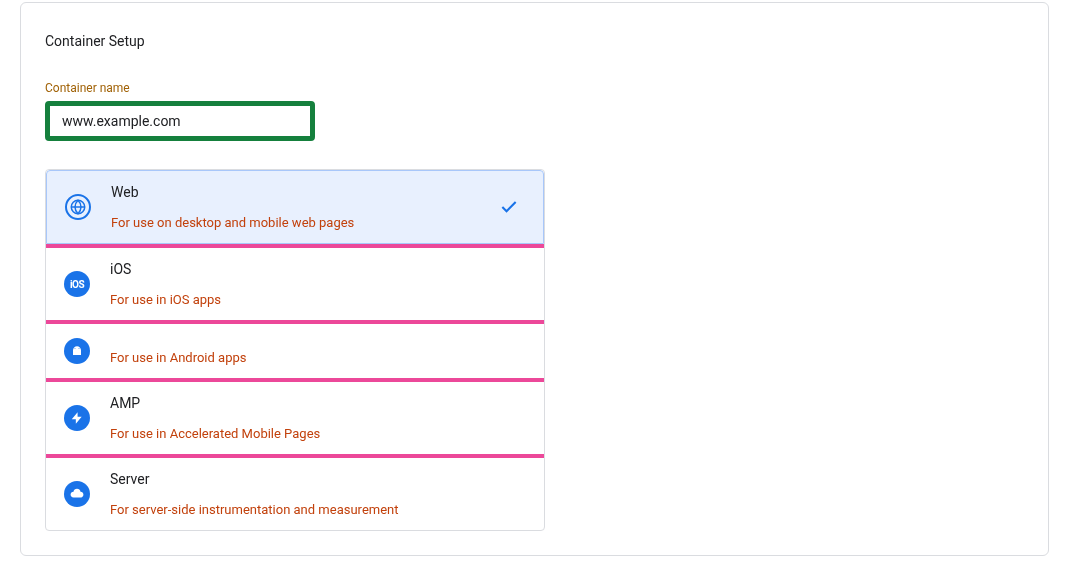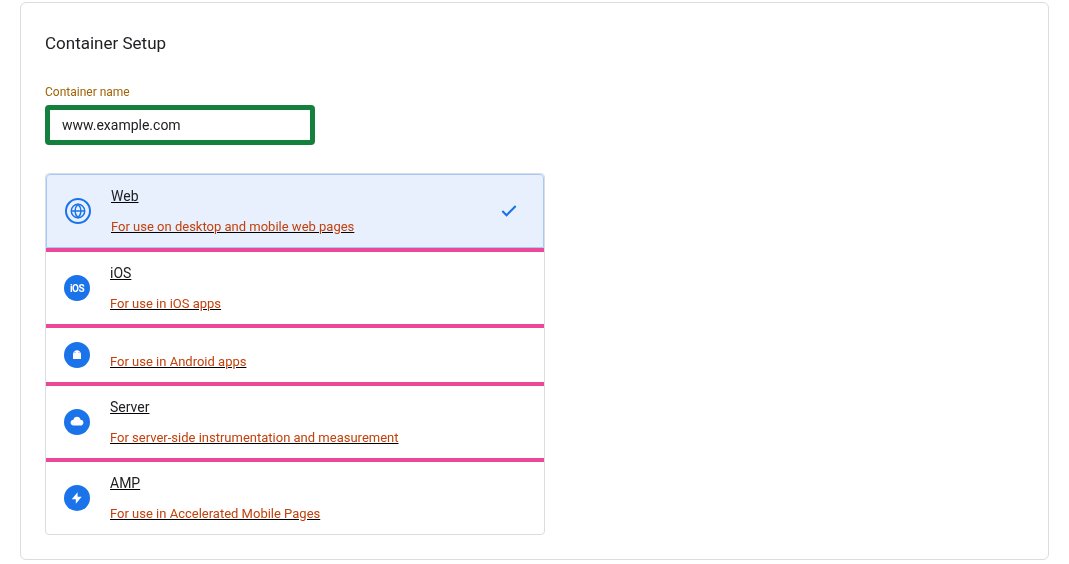--- a/index.html
+++ b/index.html
@@ -15,21 +15,21 @@
       height: 564px;
     }
     .card {
       margin: 2px 20px 0 20px;
       border: 1px solid #dadce0;
       border-radius: 6px;
       padding: 30px 24px 24px 24px;
       background: #fff;
     }
     .card-title {
-      font-size: 17px;
+      font-size: 14px;
       color: #202124;
       font-weight: 400;
       margin-bottom: 32px;
     }
     .field-label {
       font-size: 12px;
       color: #a16207;
       margin-bottom: 6px;
       display: block;
     }
@@ -80,21 +80,20 @@
       justify-content: center;
       flex-shrink: 0;
       margin-right: 20px;
     }
     .platform-item.selected .platform-icon {
       background: transparent;
       border: 2px solid #1a73e8;
     }
     .platform-text {
       flex: 1;
-      text-decoration: underline;
     }
     .platform-title {
       font-size: 14px;
       color: #202124;
       font-weight: 400;
       line-height: 18px;
     }
     .platform-desc {
       font-size: 13px;
       color: #c2410c;
@@ -191,38 +190,38 @@
           </svg>
         </span>
         <div class="platform-text">
           <div class="platform-desc">For use in Android apps</div>
         </div>
       </div>
 
       <div class="platform-item">
         <span class="platform-icon">
           <svg width="14" height="14" viewBox="0 0 24 24" fill="#fff">
+            <path d="M13 2L3 14h7v8l10-12h-7V2z"></path>
+          </svg>
+        </span>
+        <div class="platform-text">
+          <div class="platform-title">AMP</div>
+          <div class="platform-desc">For use in Accelerated Mobile Pages</div>
+        </div>
+      </div>
+
+      <div class="platform-item">
+        <span class="platform-icon">
+          <svg width="14" height="14" viewBox="0 0 24 24" fill="#fff">
             <path d="M19 18H6c-3 0-5-2-5-5s2-5 5-5c.3-3 3-5 6-5s5.7 2 6 5c3 0 5 2 5 5s-2 5-4 5z"></path>
           </svg>
         </span>
         <div class="platform-text">
           <div class="platform-title">Server</div>
           <div class="platform-desc">For server-side instrumentation and measurement</div>
-        </div>
-      </div>
-
-      <div class="platform-item">
-        <span class="platform-icon">
-          <svg width="14" height="14" viewBox="0 0 24 24" fill="#fff">
-            <path d="M13 2L3 14h7v8l10-12h-7V2z"></path>
-          </svg>
-        </span>
-        <div class="platform-text">
-          <div class="platform-title">AMP</div>
-          <div class="platform-desc">For use in Accelerated Mobile Pages</div>
         </div>
       </div>
 
     </div>
   </div>
 </div>
 
 <div class="button-row">
   <button class="btn btn-primary">Create</button>
   <button class="btn btn-secondary">Cancel</button>

